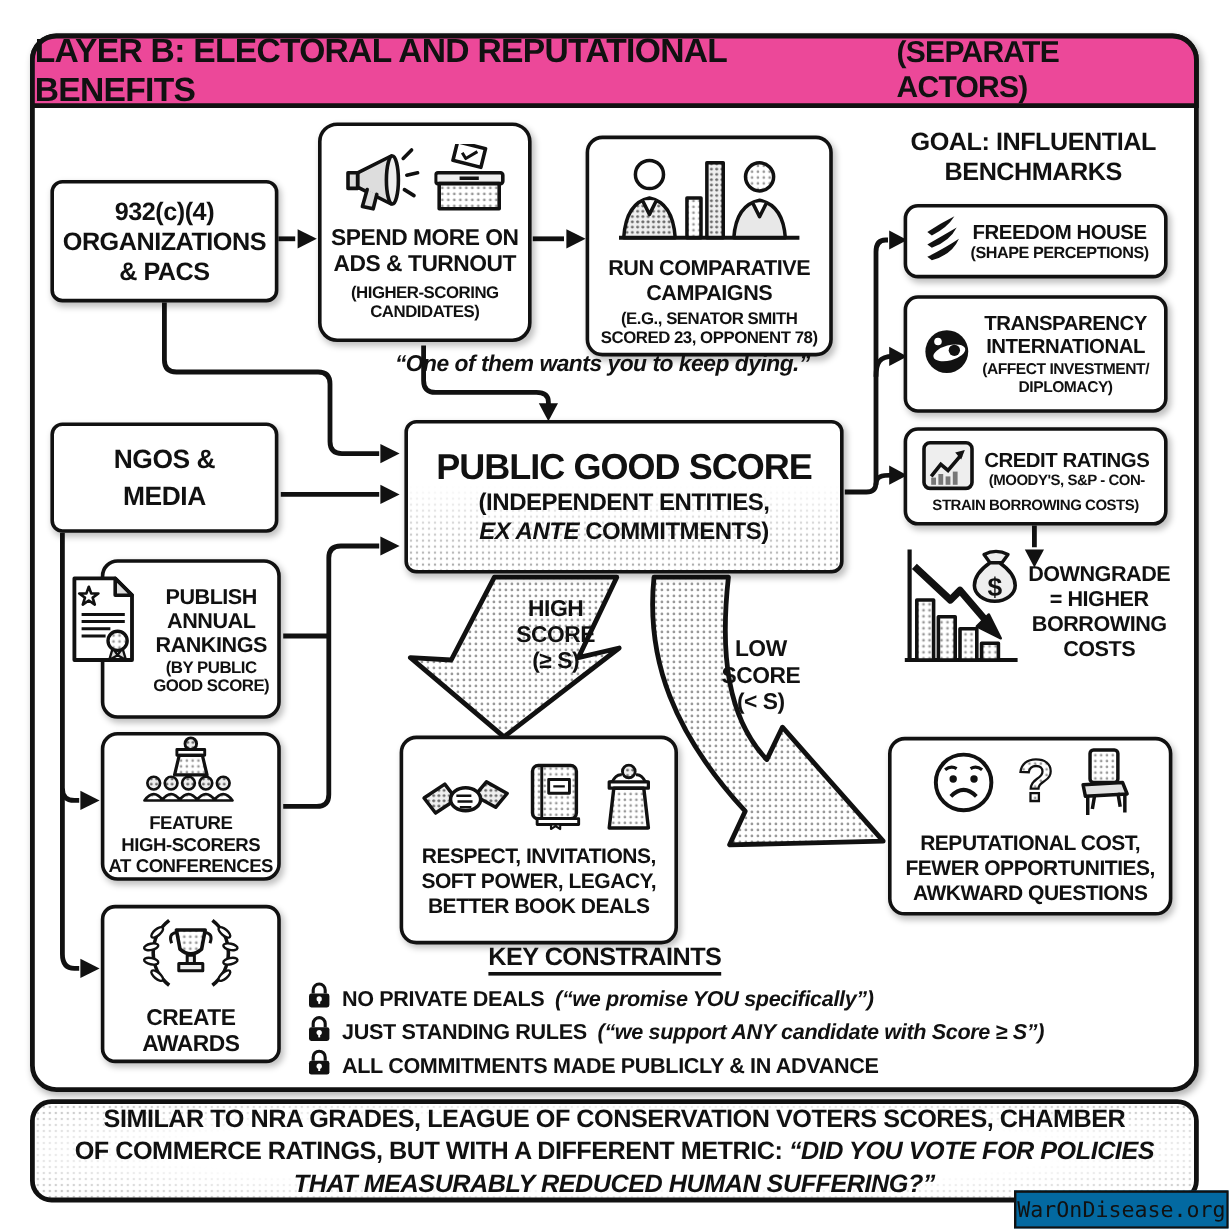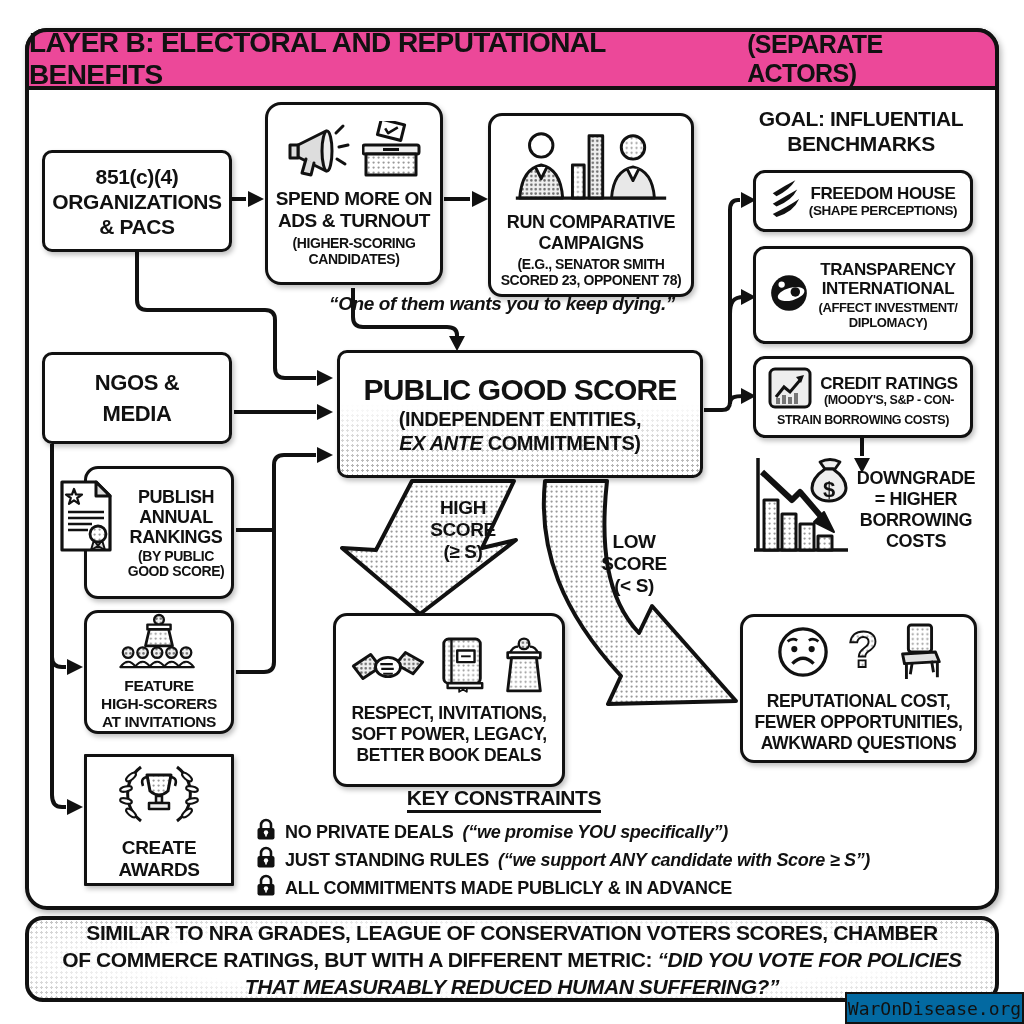--- a/index.html
+++ b/index.html
@@ -86,21 +86,21 @@
   </svg>
 
   <div class="frame"></div>
 
   <div class="titlebar">
     <span class="big">LAYER B: ELECTORAL AND REPUTATIONAL BENEFITS</span>
     <span class="small">(SEPARATE ACTORS)</span>
   </div>
 
   <div class="bx" style="left:42px;top:150px;width:190px;height:102px;border-radius:10px;font-size:21px;line-height:25px;">
-    <div>851(c)(4)</div>
+    <div>932(c)(4)</div>
     <div>ORGANIZATIONS</div>
     <div>&amp; PACS</div>
   </div>
 
   <div class="bx" style="left:265px;top:102px;width:178px;height:183px;border-radius:16px;">
     <div class="icr">
       <span>
         <svg width="64" height="58" viewBox="0 0 64 58">
           <g stroke="#111" stroke-width="3" stroke-linecap="round" stroke-linejoin="round">
             <path d="M12 24 L40 10 V50 L12 36 Z" fill="#ddd"></path>
@@ -296,25 +296,25 @@
           <circle cx="38" cy="41" r="5.5" fill="url(#dotsD)" stroke-width="2.3"></circle>
           <circle cx="53" cy="41" r="5.5" fill="url(#dotsD)" stroke-width="2.3"></circle>
           <circle cx="68" cy="41" r="5.5" fill="url(#dotsD)" stroke-width="2.3"></circle>
           <path d="M0 56 Q8 45 16 56 Z M15 56 Q23 45 31 56 Z M30 56 Q38 45 46 56 Z M45 56 Q53 45 61 56 Z M60 56 Q68 45 76 56 Z" fill="url(#dots)" stroke-width="2.3"></path>
         </g>
       </svg>
     </span>
     <div style="font-size:15.5px;line-height:18px;margin-top:4px;">
       <div>FEATURE</div>
       <div>HIGH-SCORERS</div>
-      <div>AT INVITATIONS</div>
-    </div>
-  </div>
-
-  <div class="bx" style="left:84px;top:754px;width:150px;height:132px;border-radius:1px;">
+      <div>AT CONFERENCES</div>
+    </div>
+  </div>
+
+  <div class="bx" style="left:84px;top:754px;width:150px;height:132px;border-radius:12px;">
     <span>
       <svg width="84" height="70" viewBox="0 0 84 70">
         <g stroke="#111" fill="none" stroke-width="3">
           <path d="M24 8 A34 34 0 0 0 24 62"></path>
           <path d="M60 8 A34 34 0 0 1 60 62"></path>
         </g>
         <g fill="#fff" stroke="#111" stroke-width="2">
           <ellipse cx="14" cy="18" rx="6" ry="2.6" transform="rotate(-40 14 18)"></ellipse>
           <ellipse cx="9" cy="30" rx="6" ry="2.6" transform="rotate(-12 9 30)"></ellipse>
           <ellipse cx="9" cy="42" rx="6" ry="2.6" transform="rotate(12 9 42)"></ellipse>

